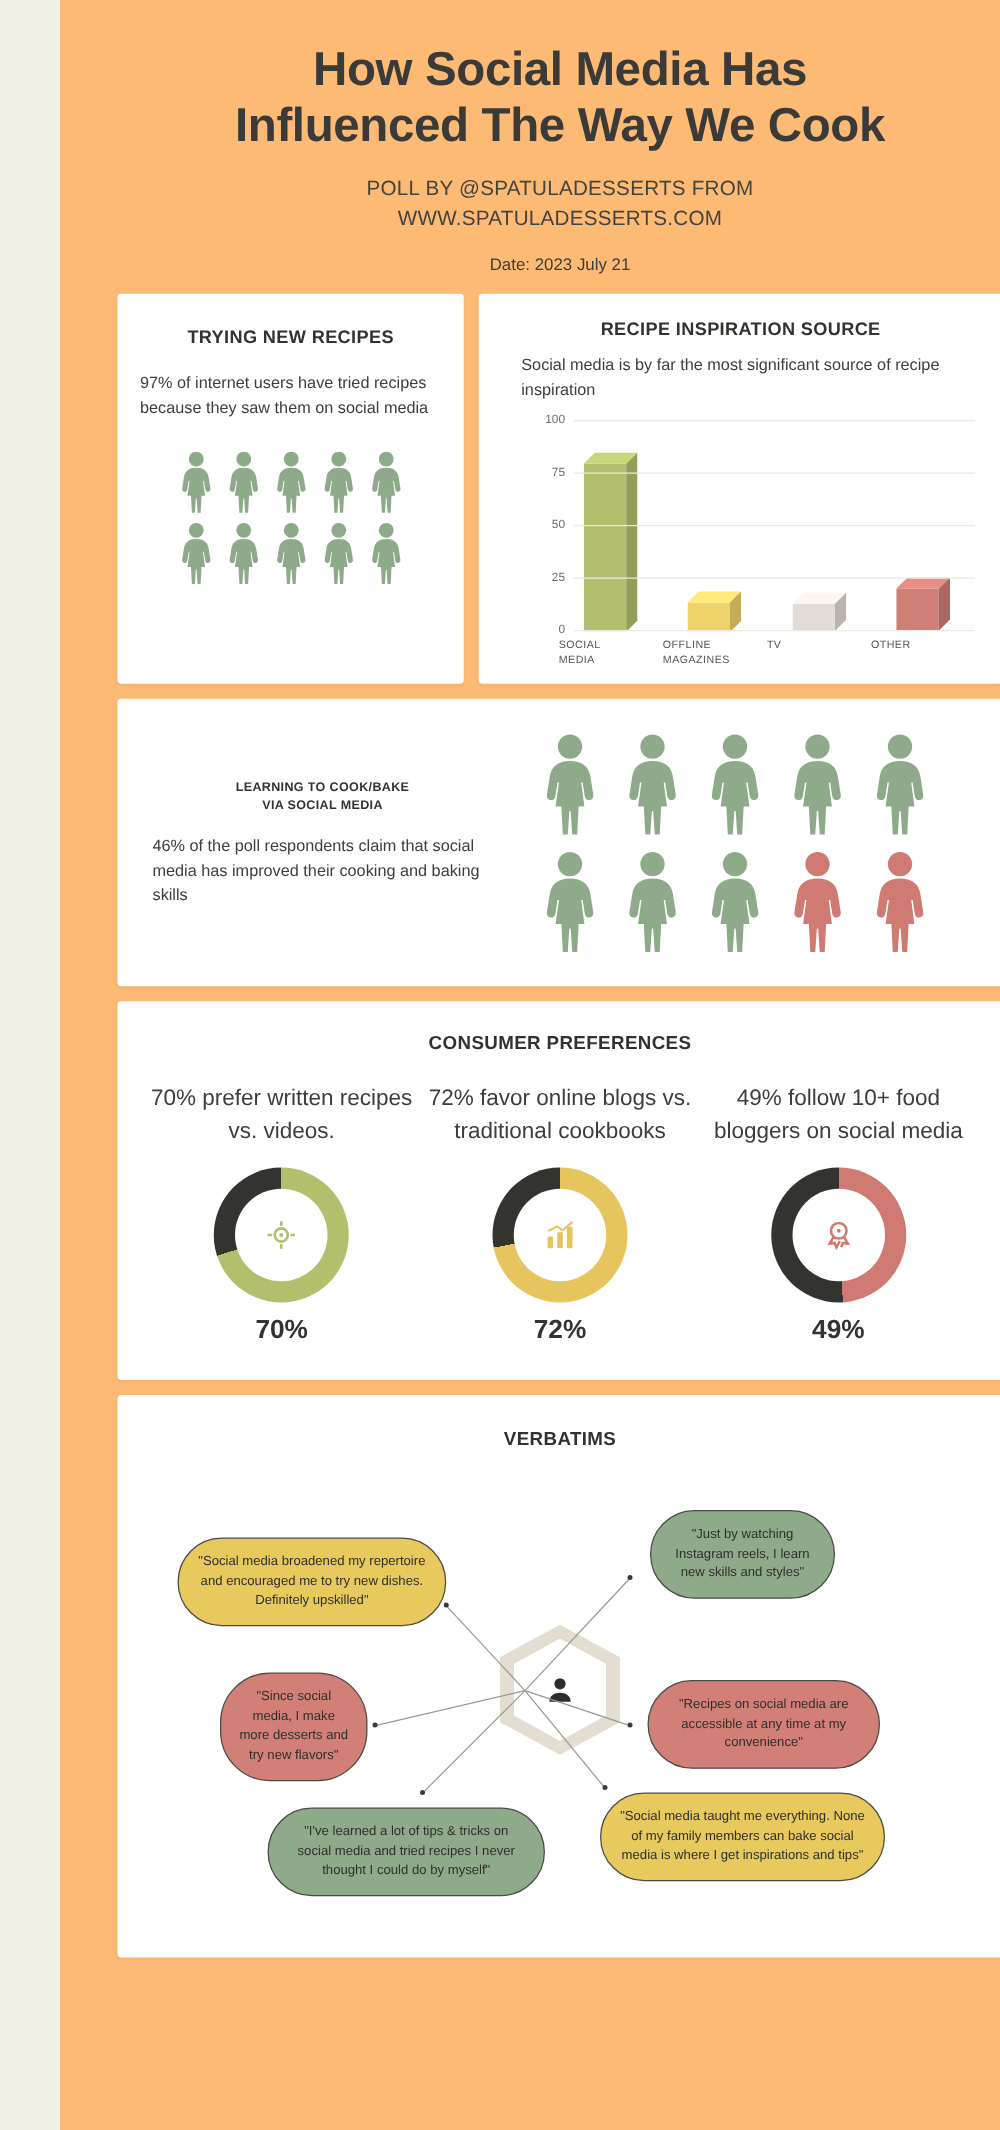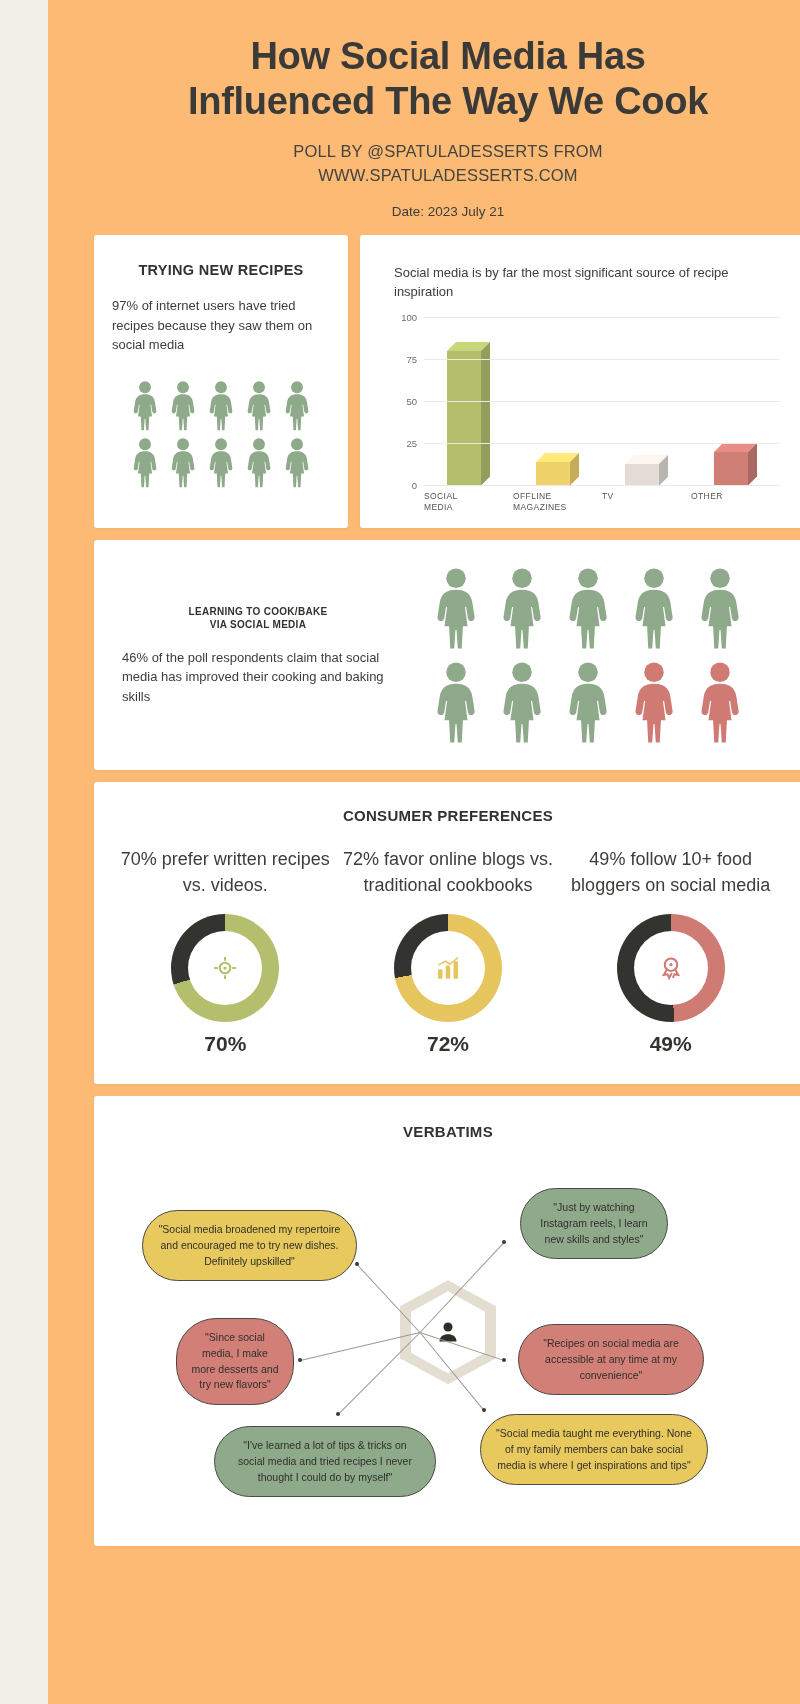--- a/index.html
+++ b/index.html
@@ -44,21 +44,21 @@
     margin-bottom: 16px;
   }
 
   
   .card {
     background: #ffffff;
     border-radius: 3px;
     box-shadow: 0 1px 3px rgba(0,0,0,0.05);
   }
   .row1 { display: flex; gap: 12px; margin-bottom: 12px; }
-  .card-a { width: 254px; padding: 26px 18px 22px; }
+  .card-a { width: 277px; padding: 26px 18px 22px; }
   .card-b { flex: 1; padding: 20px 16px 10px; }
 
   .card-title {
     font-size: 14.5px;
     font-weight: bold;
     color: #32322f;
     text-align: center;
     letter-spacing: 0.3px;
     line-height: 1.35;
   }
@@ -71,21 +71,21 @@
 
   
   .people-grid { display: flex; flex-wrap: wrap; justify-content: center; }
   .pg-a { width: 196px; margin: 26px auto 0; gap: 7px 6px; }
   .person { display: block; }
 
   
   .chart-wrap { position: relative; margin-top: 16px; height: 200px; }
   .chart-plot { position: absolute; left: 48px; right: 6px; top: 0; bottom: 32px; }
   .gridline {
-    position: absolute; left: 0; right: 0; height: 1px;
+    position: absolute; left: 12px; right: 0; height: 1px;
     background: #eceae4;
   }
   .ytick {
     position: absolute; right: 100%; margin-right: 7px;
     transform: translateY(-50%);
     font-size: 9.5px; color: #6d6d68; white-space: nowrap;
   }
   .bars { position: absolute; left: 0; right: 0; bottom: 0; top: 0;
           display: flex; align-items: flex-end; }
   .barcol { flex: 1; display: flex; justify-content: center; align-items: flex-end; }
@@ -212,20 +212,21 @@
             <path d="M20 17c-7.2 0-11.6 3.3-12.6 9.6L5.6 38c-.3 2 .8 3.3 2.4 3.4 1.5.1 2.6-.8 2.9-2.6l1.3-8.4.9 0-2.1 15.1 3.6 0 .9 17.4 3.1 0 1-14.6h.8l1 14.6 3.1 0 .9-17.4 3.6 0L27 30.4l.9 0 1.3 8.4c.3 1.8 1.4 2.7 2.9 2.6 1.6-.1 2.7-1.4 2.4-3.4l-1.8-11.4C31.7 20.3 27.3 17 20 17z" fill="#8faa8b"></path>
           </svg>
           <svg class="person" width="32" height="50" viewBox="0 0 40 64">
             <circle cx="20" cy="8" r="7.6" fill="#8faa8b"></circle>
             <path d="M20 17c-7.2 0-11.6 3.3-12.6 9.6L5.6 38c-.3 2 .8 3.3 2.4 3.4 1.5.1 2.6-.8 2.9-2.6l1.3-8.4.9 0-2.1 15.1 3.6 0 .9 17.4 3.1 0 1-14.6h.8l1 14.6 3.1 0 .9-17.4 3.6 0L27 30.4l.9 0 1.3 8.4c.3 1.8 1.4 2.7 2.9 2.6 1.6-.1 2.7-1.4 2.4-3.4l-1.8-11.4C31.7 20.3 27.3 17 20 17z" fill="#8faa8b"></path>
           </svg>
         </div>
     </div>
 
     <div class="card card-b">
+      <div class="card-title">RECIPE INSPIRATION SOURCE</div>
       <div class="card-sub" style="margin-top:8px;padding:0 18px;">Social media is by far the most significant source of recipe inspiration</div>
 
       <div class="chart-wrap">
         <div class="chart-plot" id="chart-plot">
           <div class="bars" id="chart-bars">
               <div class="barcol">
                 <svg width="43" height="143.4" viewBox="0 0 43 143.4">
                   <polygon points="0,9 34,9 34,143.4 0,143.4" fill="rgb(180,191,110)"></polygon>
                   <polygon points="0,9 9,0 43,0 34,9" fill="rgb(202,214,123)"></polygon>
                   <polygon points="34,9 43,0 43,134.4 34,143.4" fill="rgb(148,157,90)"></polygon>

